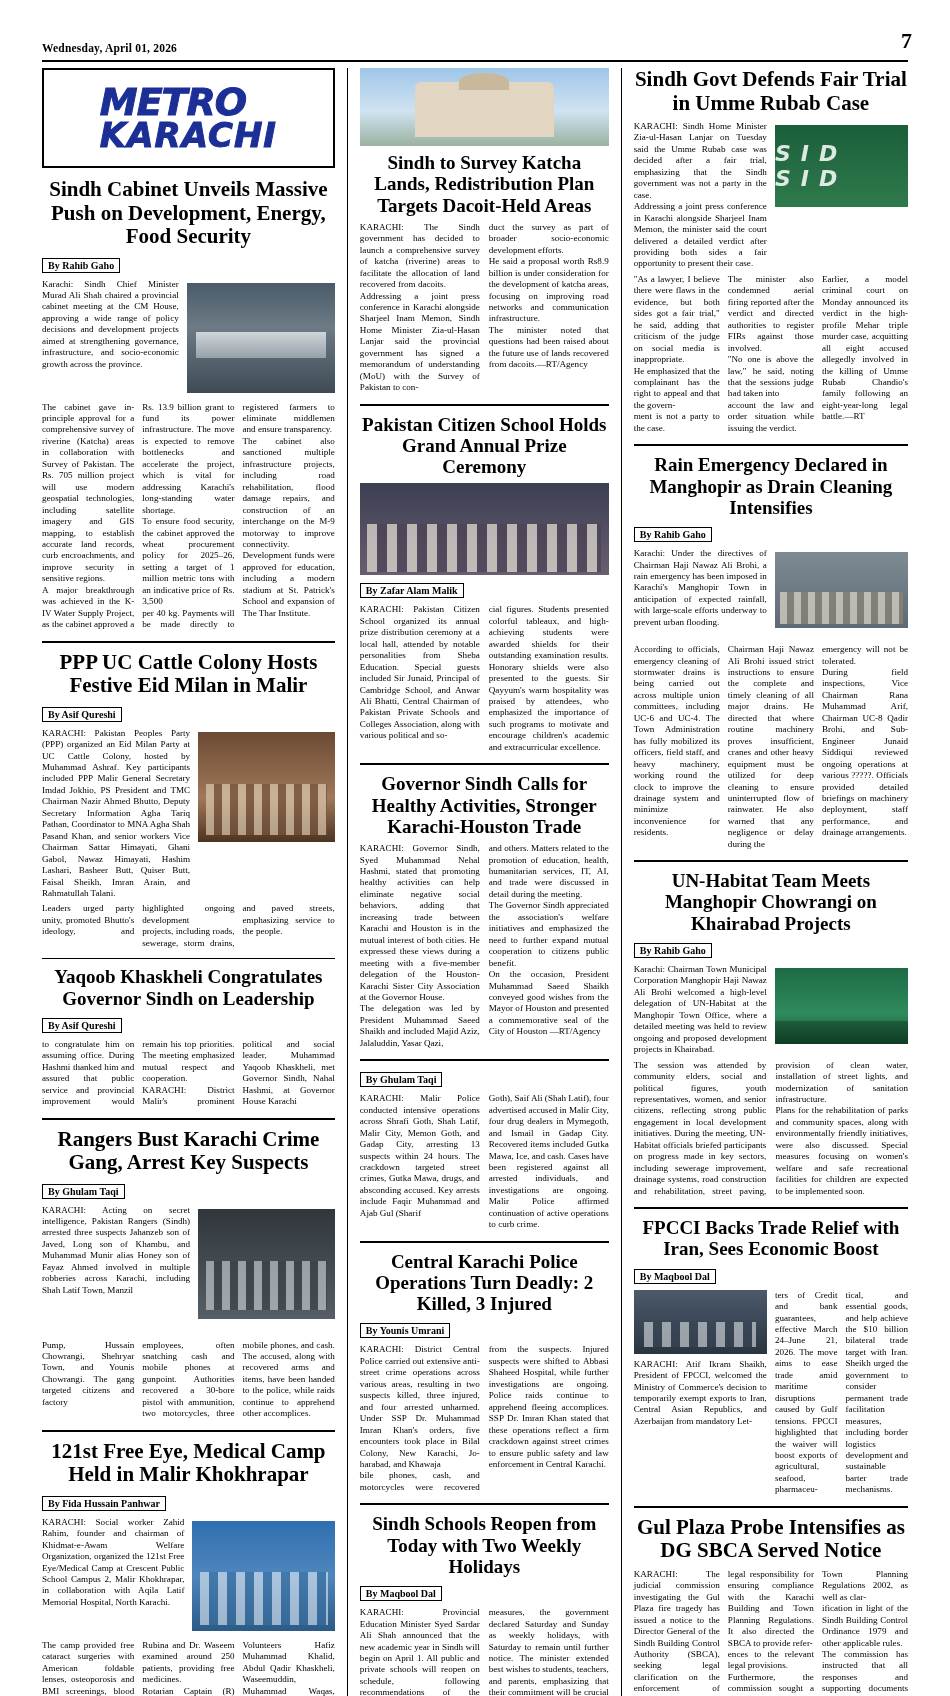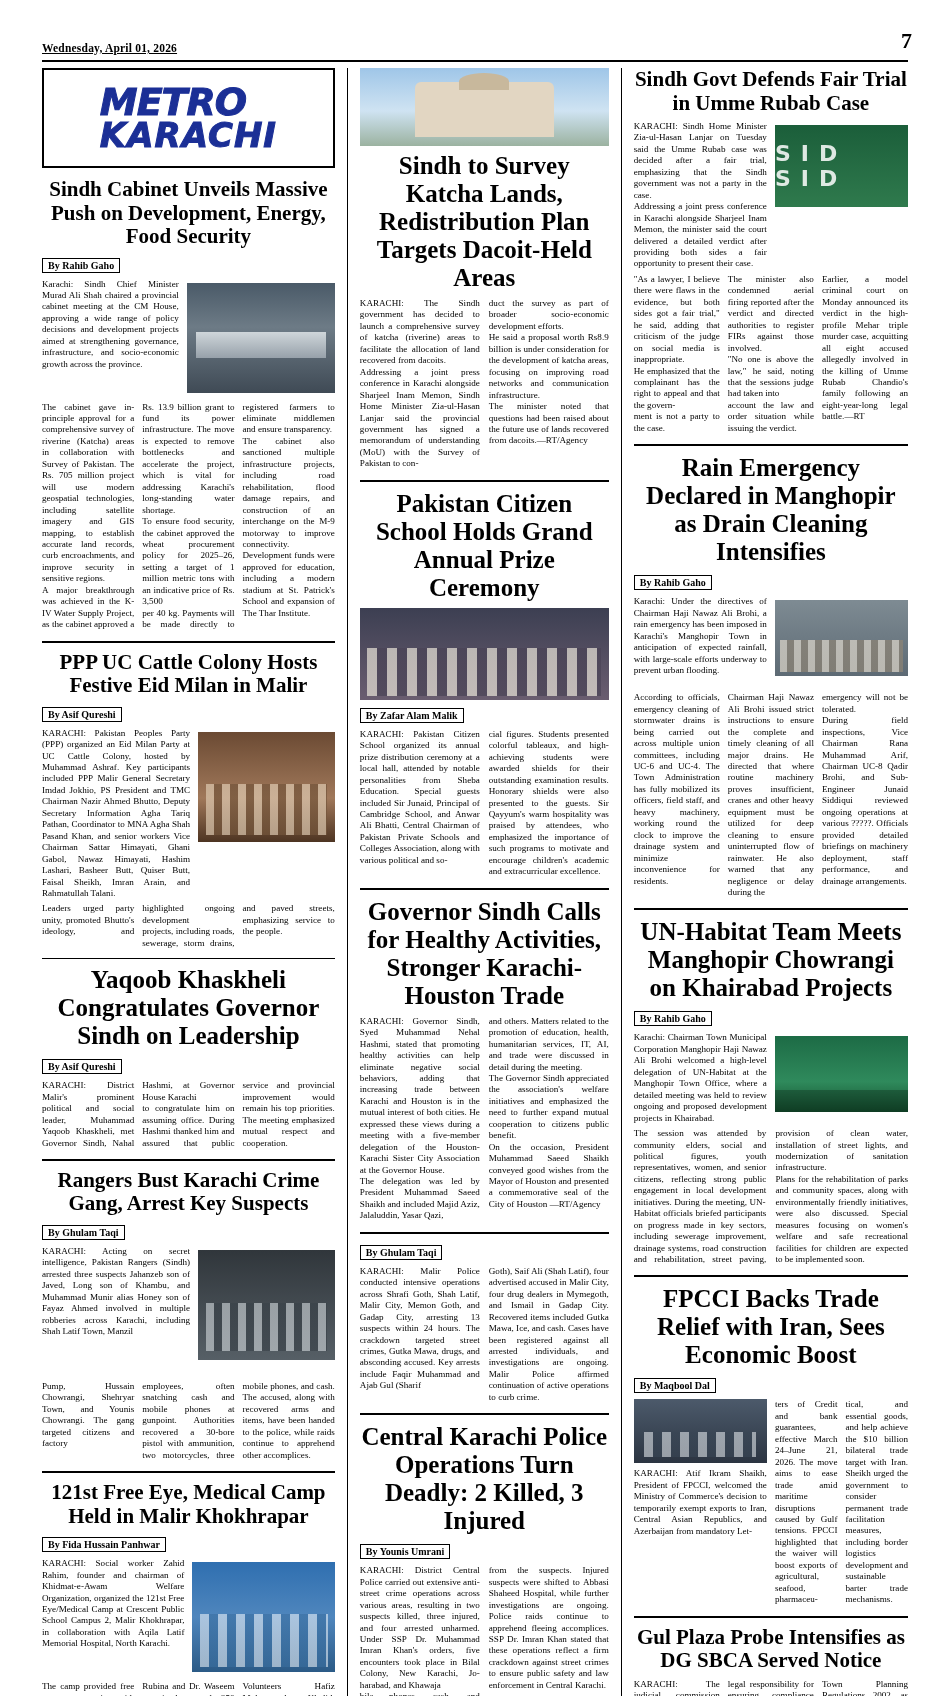--- a/index.html
+++ b/index.html
@@ -21,21 +21,20 @@
     align-items:flex-end;
     justify-content:space-between;
     padding:28px 38px 4px 42px;
     box-sizing:border-box;
   }
   .dateline{
     font-family:"Liberation Serif", serif;
     font-size:11.5px;
     font-weight:bold;
     letter-spacing:.2px;
-    text-decoration:underline;
   }
   .pagenum{
     font-family:"Liberation Serif", serif;
     font-size:22px;
     font-weight:bold;
   }
   .rule-top{
     height:2px;background:#000;margin:2px 42px 0 42px;
   }
   .content{
@@ -72,21 +71,21 @@
   }
   .logo-text .l2{display:block;font-size:34px;letter-spacing:1px;}
   h1.headline{
     font-family:"Liberation Serif", serif;
     font-weight:bold;
     text-align:center;
     line-height:1.12;
     margin:6px 0 6px 0;
   }
   .hl-lg{font-size:21px;}
-  .hl-md{font-size:25px;}
+  .hl-md{font-size:19px;}
   .byline{
     display:inline-block;
     border:1px solid #000;
     font-family:"Liberation Serif", serif;
     font-size:10px;
     font-weight:bold;
     padding:1px 5px;
     margin:2px 0 6px 0;
   }
   .body-text{
@@ -99,20 +98,21 @@
   .cols2{column-count:2;column-gap:9px;}
   .cols3{column-count:3;column-gap:8px;}
   .hr{height:1px;background:#000;margin:9px 0 7px 0;}
   .hr-thick{height:2px;background:#000;margin:10px 0 8px 0;}
   .photo{
     width:100%;
     background:#b9c3ca;
     position:relative;
     overflow:hidden;
     margin:4px 9px 5px 0;
+    font-style:italic;
   }
   .photo.tall{height:110px;}
   .ph-meeting{
     background:
       linear-gradient(180deg,#4a5a68 0%,#6d7b86 40%,#3f4a55 100%);
   }
   .ph-meeting:after{
     content:"";position:absolute;left:6%;top:45%;width:88%;height:24%;
     background:linear-gradient(180deg,#cfd6da,#97a1aa);
   }
@@ -254,22 +254,22 @@
           <div>projects, including roads, sewerage, storm drains, and paved streets, emphasizing service to the people.</div>
         </div>
       </div>
 
       <div class="hr"></div>
 
       <div class="section">
         <h1 class="headline hl-md">Yaqoob Khaskheli Congratulates Governor Sindh on Leadership</h1>
         <div class="byline">By Asif Qureshi</div>
         <div class="body-text cols3">
+          <div>to congratulate him on assuming office. During Hashmi thanked him and assured that public service and provincial improvement would remain his top priorities. The meeting emphasized mutual respect and cooperation.</div>
           <div>KARACHI: District Malir's prominent political and social leader, Muhammad Yaqoob Khaskheli, met Governor Sindh, Nahal Hashmi, at Governor House Karachi</div>
-          <div>to congratulate him on assuming office. During Hashmi thanked him and assured that public service and provincial improvement would remain his top priorities. The meeting emphasized mutual respect and cooperation.</div>
         </div>
       </div>
 
       <div class="hr-thick"></div>
 
       <div class="section">
         <h1 class="headline hl-lg">Rangers Bust Karachi Crime Gang, Arrest Key Suspects</h1>
         <div class="byline">By Ghulam Taqi</div>
         <div class="two-col-img-wrap">
           <div style="width:52%">

